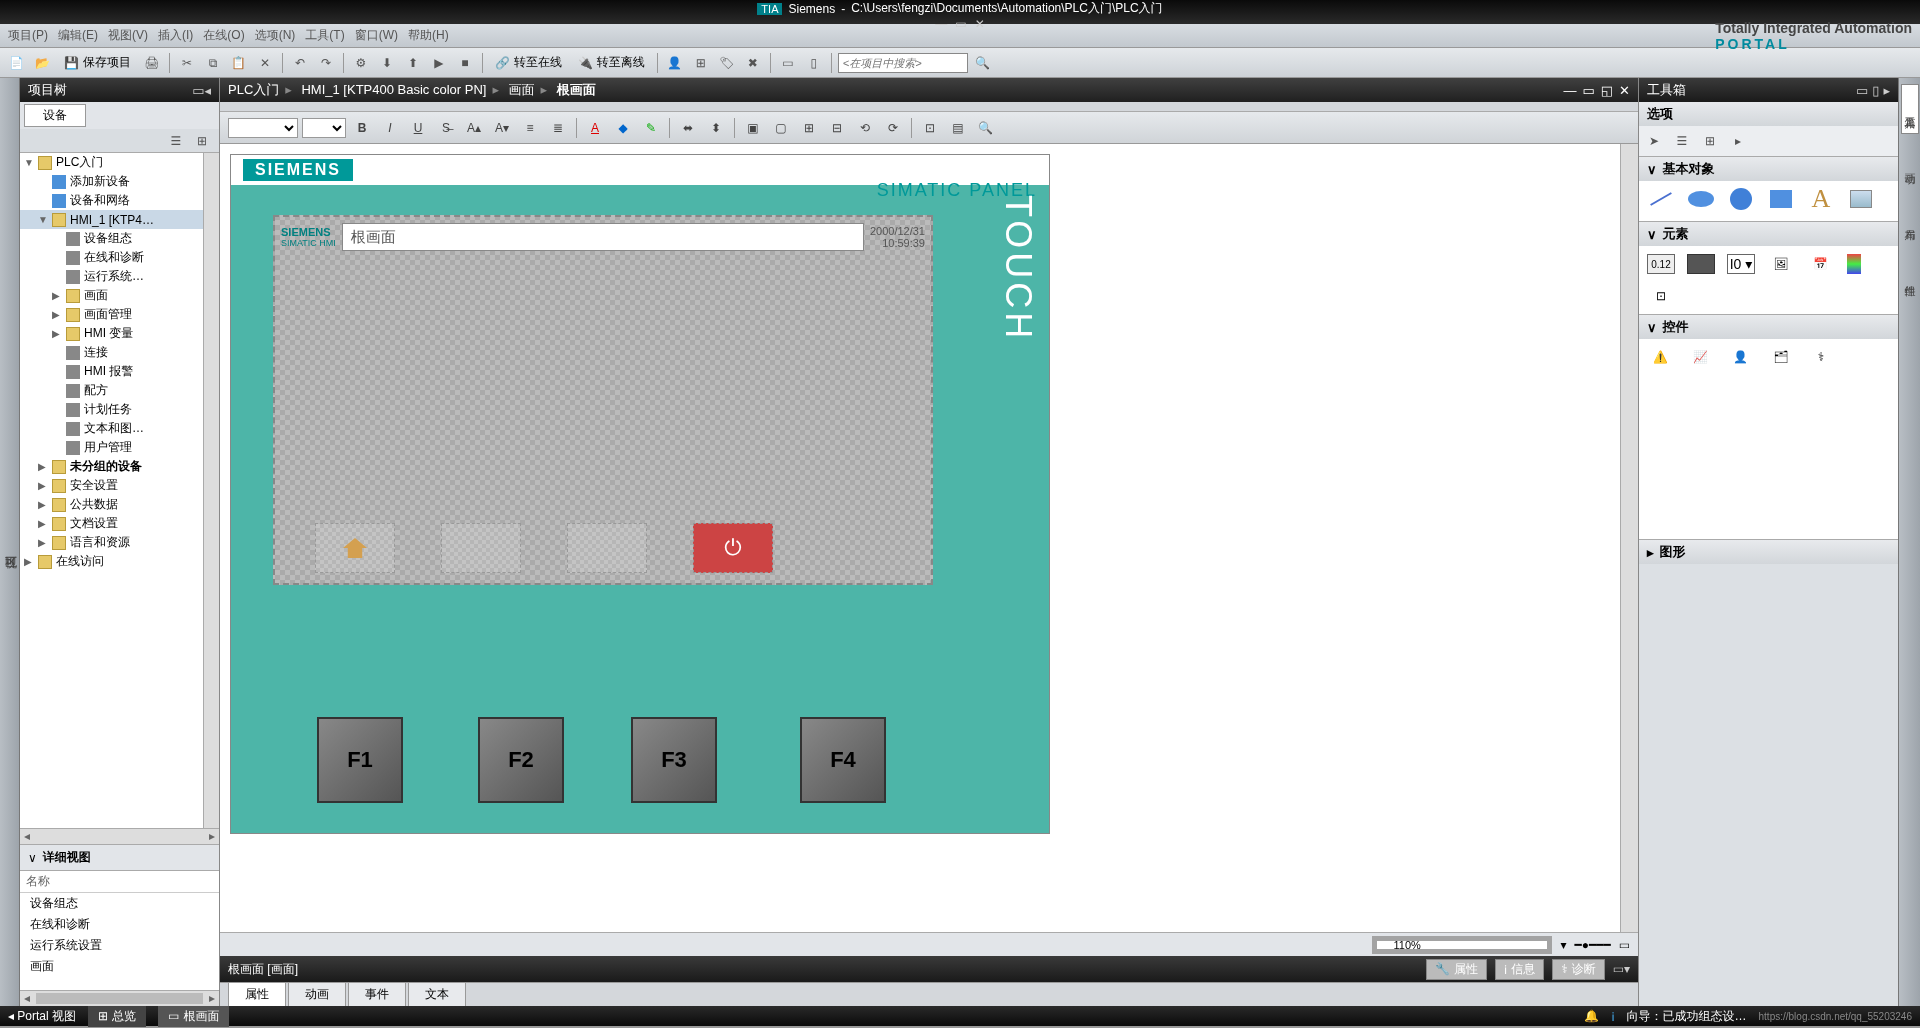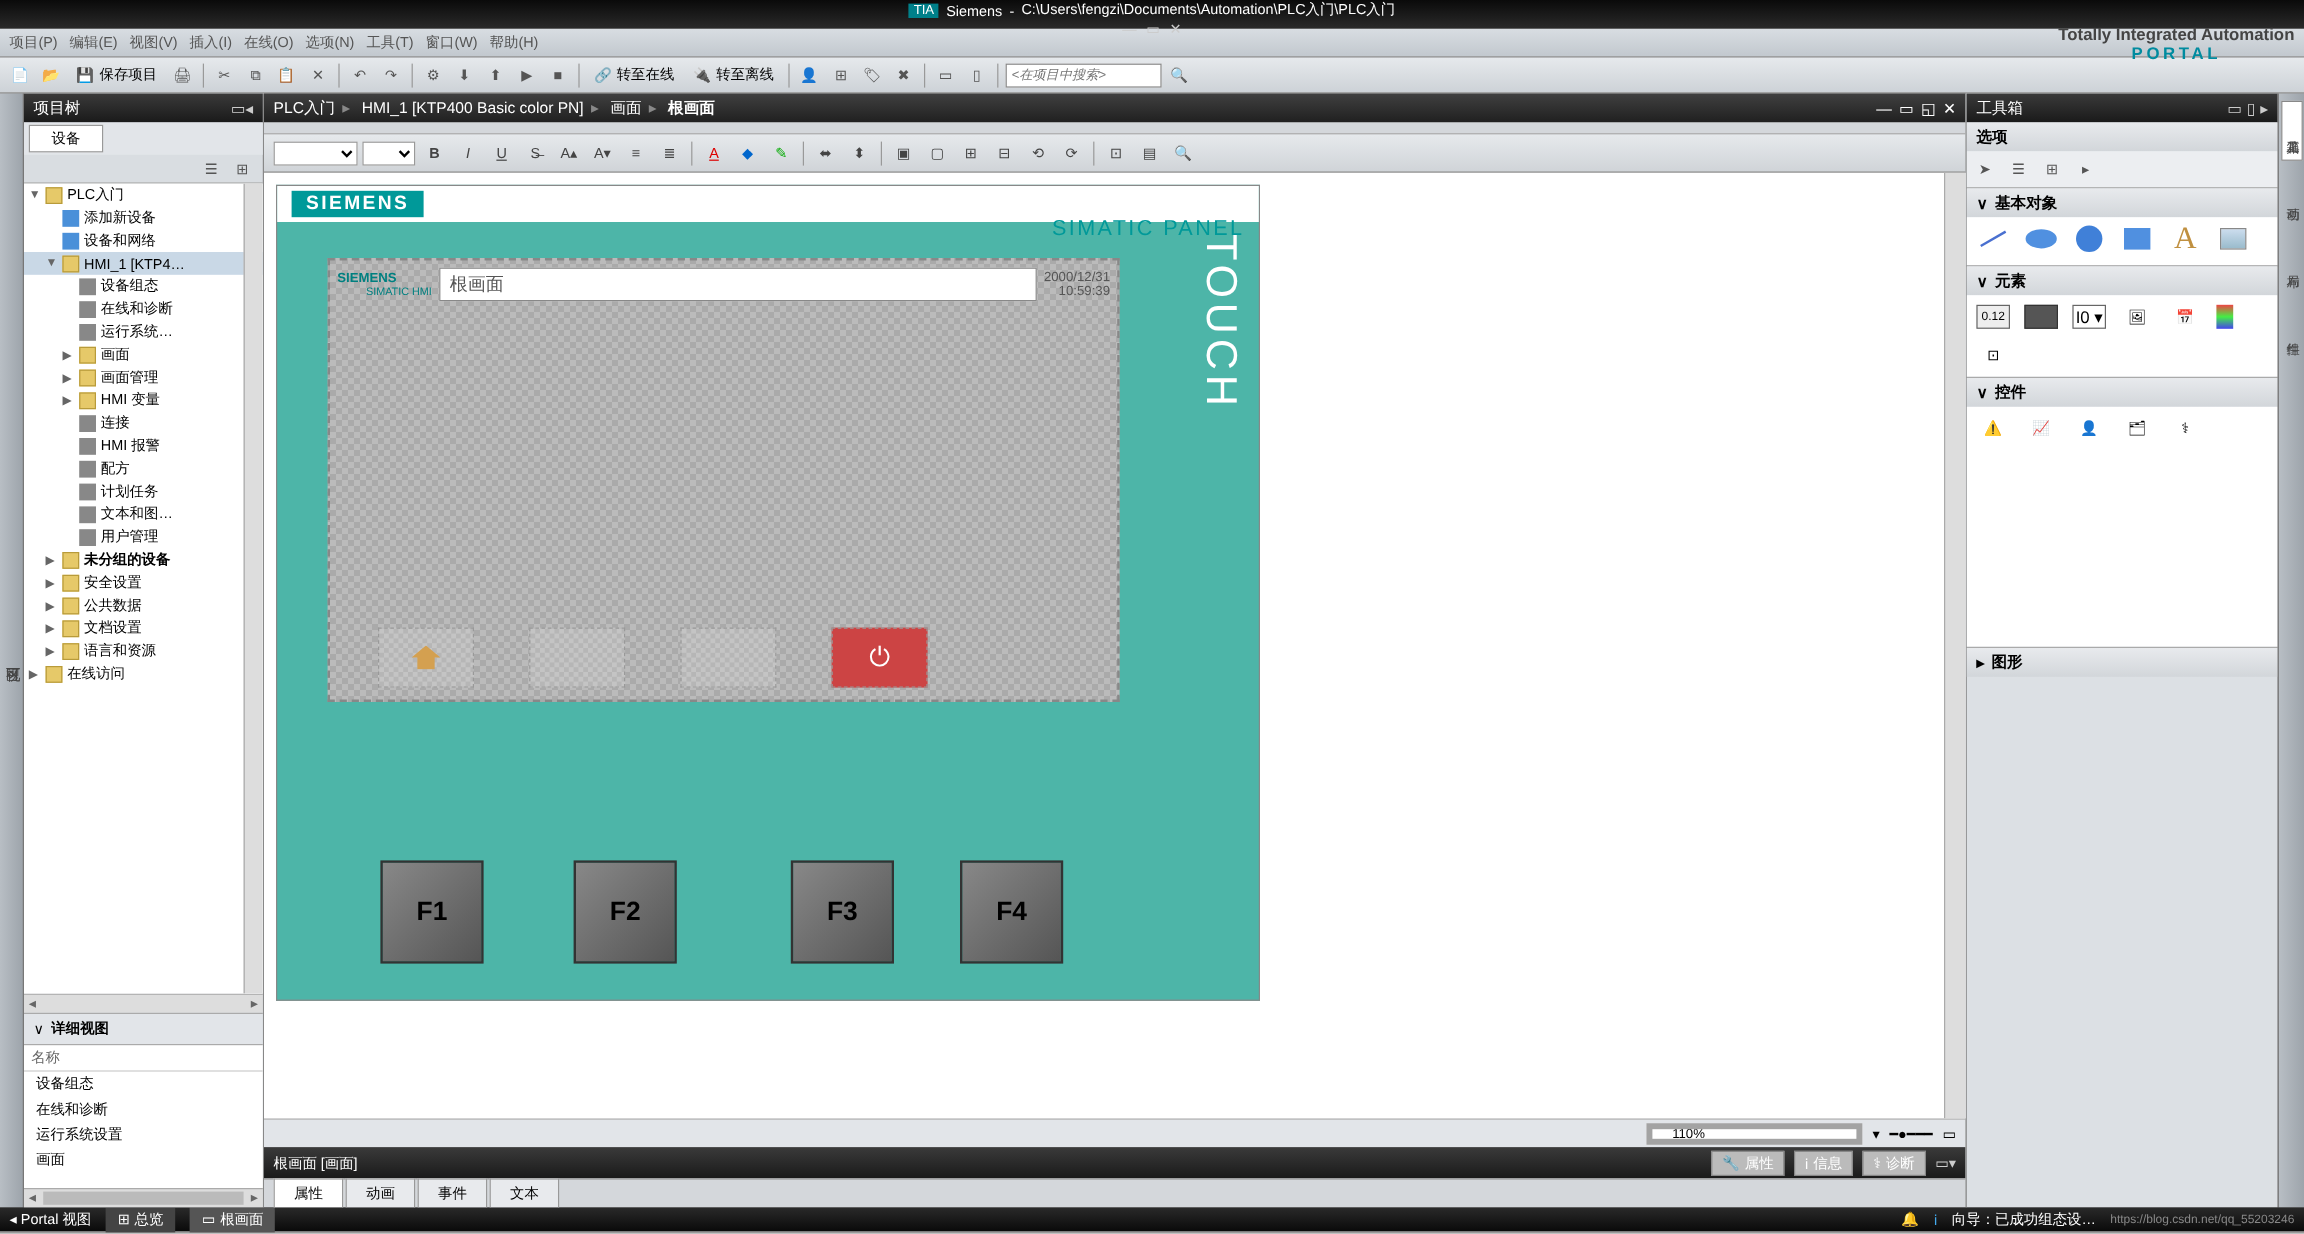--- a/index.html
+++ b/index.html
@@ -7,21 +7,21 @@
 
 
 .titlebar { background: linear-gradient(#0a0a0a,#2a2a2a); color: #fff; height: 24px; display:flex; align-items:center; padding:0 4px; justify-content:space-between;flex-direction:column;}
 .titlebar-left { display:flex; align-items:center; gap:6px;}
 .titlebar-left .tia { background:#00808a; color:#fff; padding:0 4px; font-size:11px;}
 .win-controls { display:flex; gap:8px; color:#ccc;}
 
 
 .menubar { background: linear-gradient(#d8dde2,#c2c8ce); height:24px; display:flex; align-items:center; padding:0 8px; gap:4px; color:#555; justify-content:space-between; border-bottom:1px solid #999;}
 .menubar .menus { display:flex; gap:10px;}
-.tia-portal { text-align:center; color:#444;margin-left:38px;}
+.tia-portal { text-align:left; color:#444;margin-left:38px;}
 .tia-portal .big { font-size:14px; font-weight:bold;}
 .tia-portal .portal { color:#008b9f; font-weight:bold; letter-spacing:3px; font-size:14px;}
 
 
 .toolbar { background: linear-gradient(#e6e9ec,#cdd2d7); height:30px; display:flex; align-items:center; padding:0 6px; gap:4px; border-bottom:1px solid #999;}
 .tbtn { width:22px; height:22px; display:flex; align-items:center; justify-content:center; color:#555; border:1px solid transparent;}
 .tsep { width:1px; height:20px; background:#999; margin:0 2px;}
 .savebtn { display:flex; align-items:center; gap:4px; padding:0 6px; height:22px;}
 .searchbox { width:130px; height:20px; border:1px solid #888; background:#fff; padding:0 4px; font-style:italic; color:#999; font-size:11px;}
 
@@ -66,32 +66,32 @@
 
 
 .hmi-panel { width:820px; height:680px; background:#4db5a8; position:relative; border:1px solid #888;}
 .hmi-top { background:#fff; height:30px; display:flex; align-items:center; justify-content:space-between; padding:0 12px;}
 .siemens-logo { background:#009999; color:#fff; padding:2px 12px; font-size:16px; letter-spacing:2px; font-weight:bold;}
 .simatic-label { color:#009999; font-size:18px; letter-spacing:2px;margin-top:40px;}
 .touch-label { position:absolute; right:10px; top:40px; writing-mode:vertical-lr; color:#fff; font-size:36px; letter-spacing:4px; font-weight:300;}
 .screen { position:absolute; left:42px; top:60px; width:660px; height:370px; background: repeating-conic-gradient(#bbb 0% 25%, #aaa 0% 50%) 0/10px 10px; border:2px dashed #888;}
 .screen-hdr { display:flex; align-items:center; padding:6px; gap:6px;}
 .screen-logo { font-size:11px; color:#008080; font-weight:bold;}
-.screen-sub { font-size:9px; color:#008080;padding-left:24px;}
+.screen-sub { font-size:9px; color:#008080;}
 .screen-title { flex:1; background:#fff; border:1px solid #888; height:28px; display:flex; align-items:center; padding:0 8px; font-size:15px; color:#555;}
 .screen-dt { font-size:11px; color:#555; text-align:right;}
 .softbtn { position:absolute; width:80px; height:50px; border:1px dashed #999; background: repeating-conic-gradient(#c4c4c4 0% 25%, #b6b6b6 0% 50%) 0/8px 8px; display:flex; align-items:center; justify-content:center;}
 .softbtn.home { left:40px; bottom:10px;}
 .softbtn.b2 { left:166px; bottom:10px;}
 .softbtn.b3 { left:292px; bottom:10px;}
 .softbtn.b4 { left:418px; bottom:10px; background:#cc4444;}
 .home-icon { width:24px; height:20px; background:#d4a050; clip-path: polygon(50% 0,100% 50%,80% 50%,80% 100%,20% 100%,20% 50%,0 50%);}
 .stop-icon { color:#fff; font-size:22px;}
 .fkey { position:absolute; bottom:30px; width:86px; height:86px; background: linear-gradient(135deg,#888,#555); border:2px solid #333; display:flex; align-items:center; justify-content:center; color:#000; font-size:22px; font-weight:bold;}
-.fk1{left:86px;} .fk2{left:247px;} .fk3{left:428px;} .fk4{left:569px;}
+.fk1{left:86px;} .fk2{left:247px;} .fk3{left:400px;} .fk4{left:569px;}
 
 .zoom-bar { height:24px; background:#e2e5e9; border-top:1px solid #aaa; display:flex; align-items:center; justify-content:flex-end; padding:0 8px; gap:8px;}
 .zoomsel { width:180px; height:18px; border:5px solid #a3a3a3; background:#fff; padding:0 16px; font-size:11px;}
 
 
 .editor-btabs { height:26px; background: linear-gradient(#3a3a3a,#1a1a1a); color:#fff; display:flex; align-items:center; justify-content:space-between; padding:0 8px;}
 .editor-btabs .l { display:flex; gap:10px;}
 .editor-btabs2 { height:24px; background:#d4d7db; display:flex; align-items:flex-end; padding:0 8px; gap:2px; border-top:1px solid #999;}
 .btab { padding:3px 16px; background:#e8eaed; border:1px solid #999; border-bottom:none; font-size:12px;}
 .btab.active { background:#fff;}

